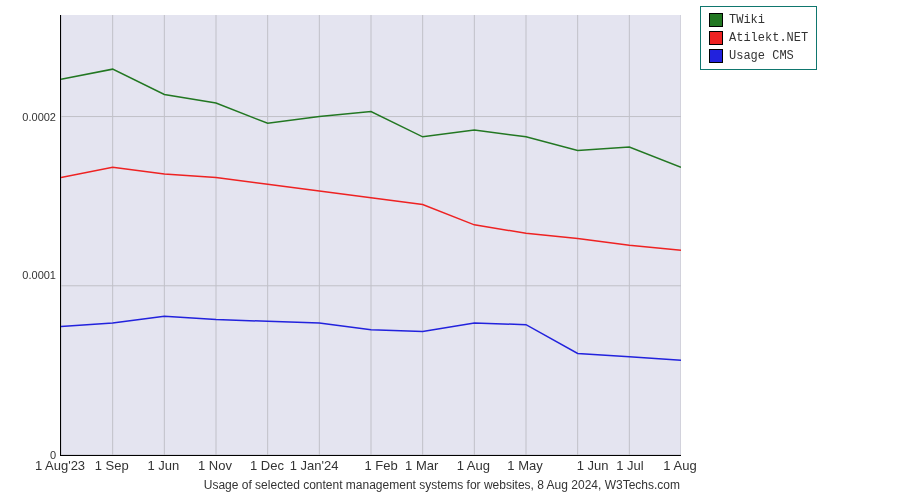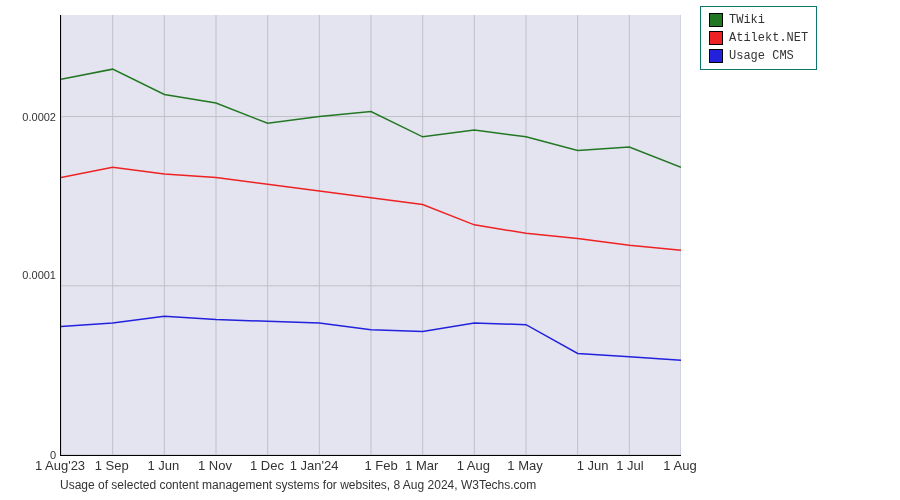--- a/index.html
+++ b/index.html
@@ -49,21 +49,21 @@
     text-align: center;
     transform: translateX(-50%);
     font-size: 13px;
     white-space: nowrap;
   }
   .caption {
     position: absolute;
     top: 478px;
     left: 60px;
     width: 620px;
-    text-align: left;
+    text-align: right;
     font-size: 12px;
     color: #333;
   }
   .legend {
     position: absolute;
     left: 700px;
     top: 6px;
     border: 1px solid #0f766e;
     background: #fff;
     padding: 4px 8px;

